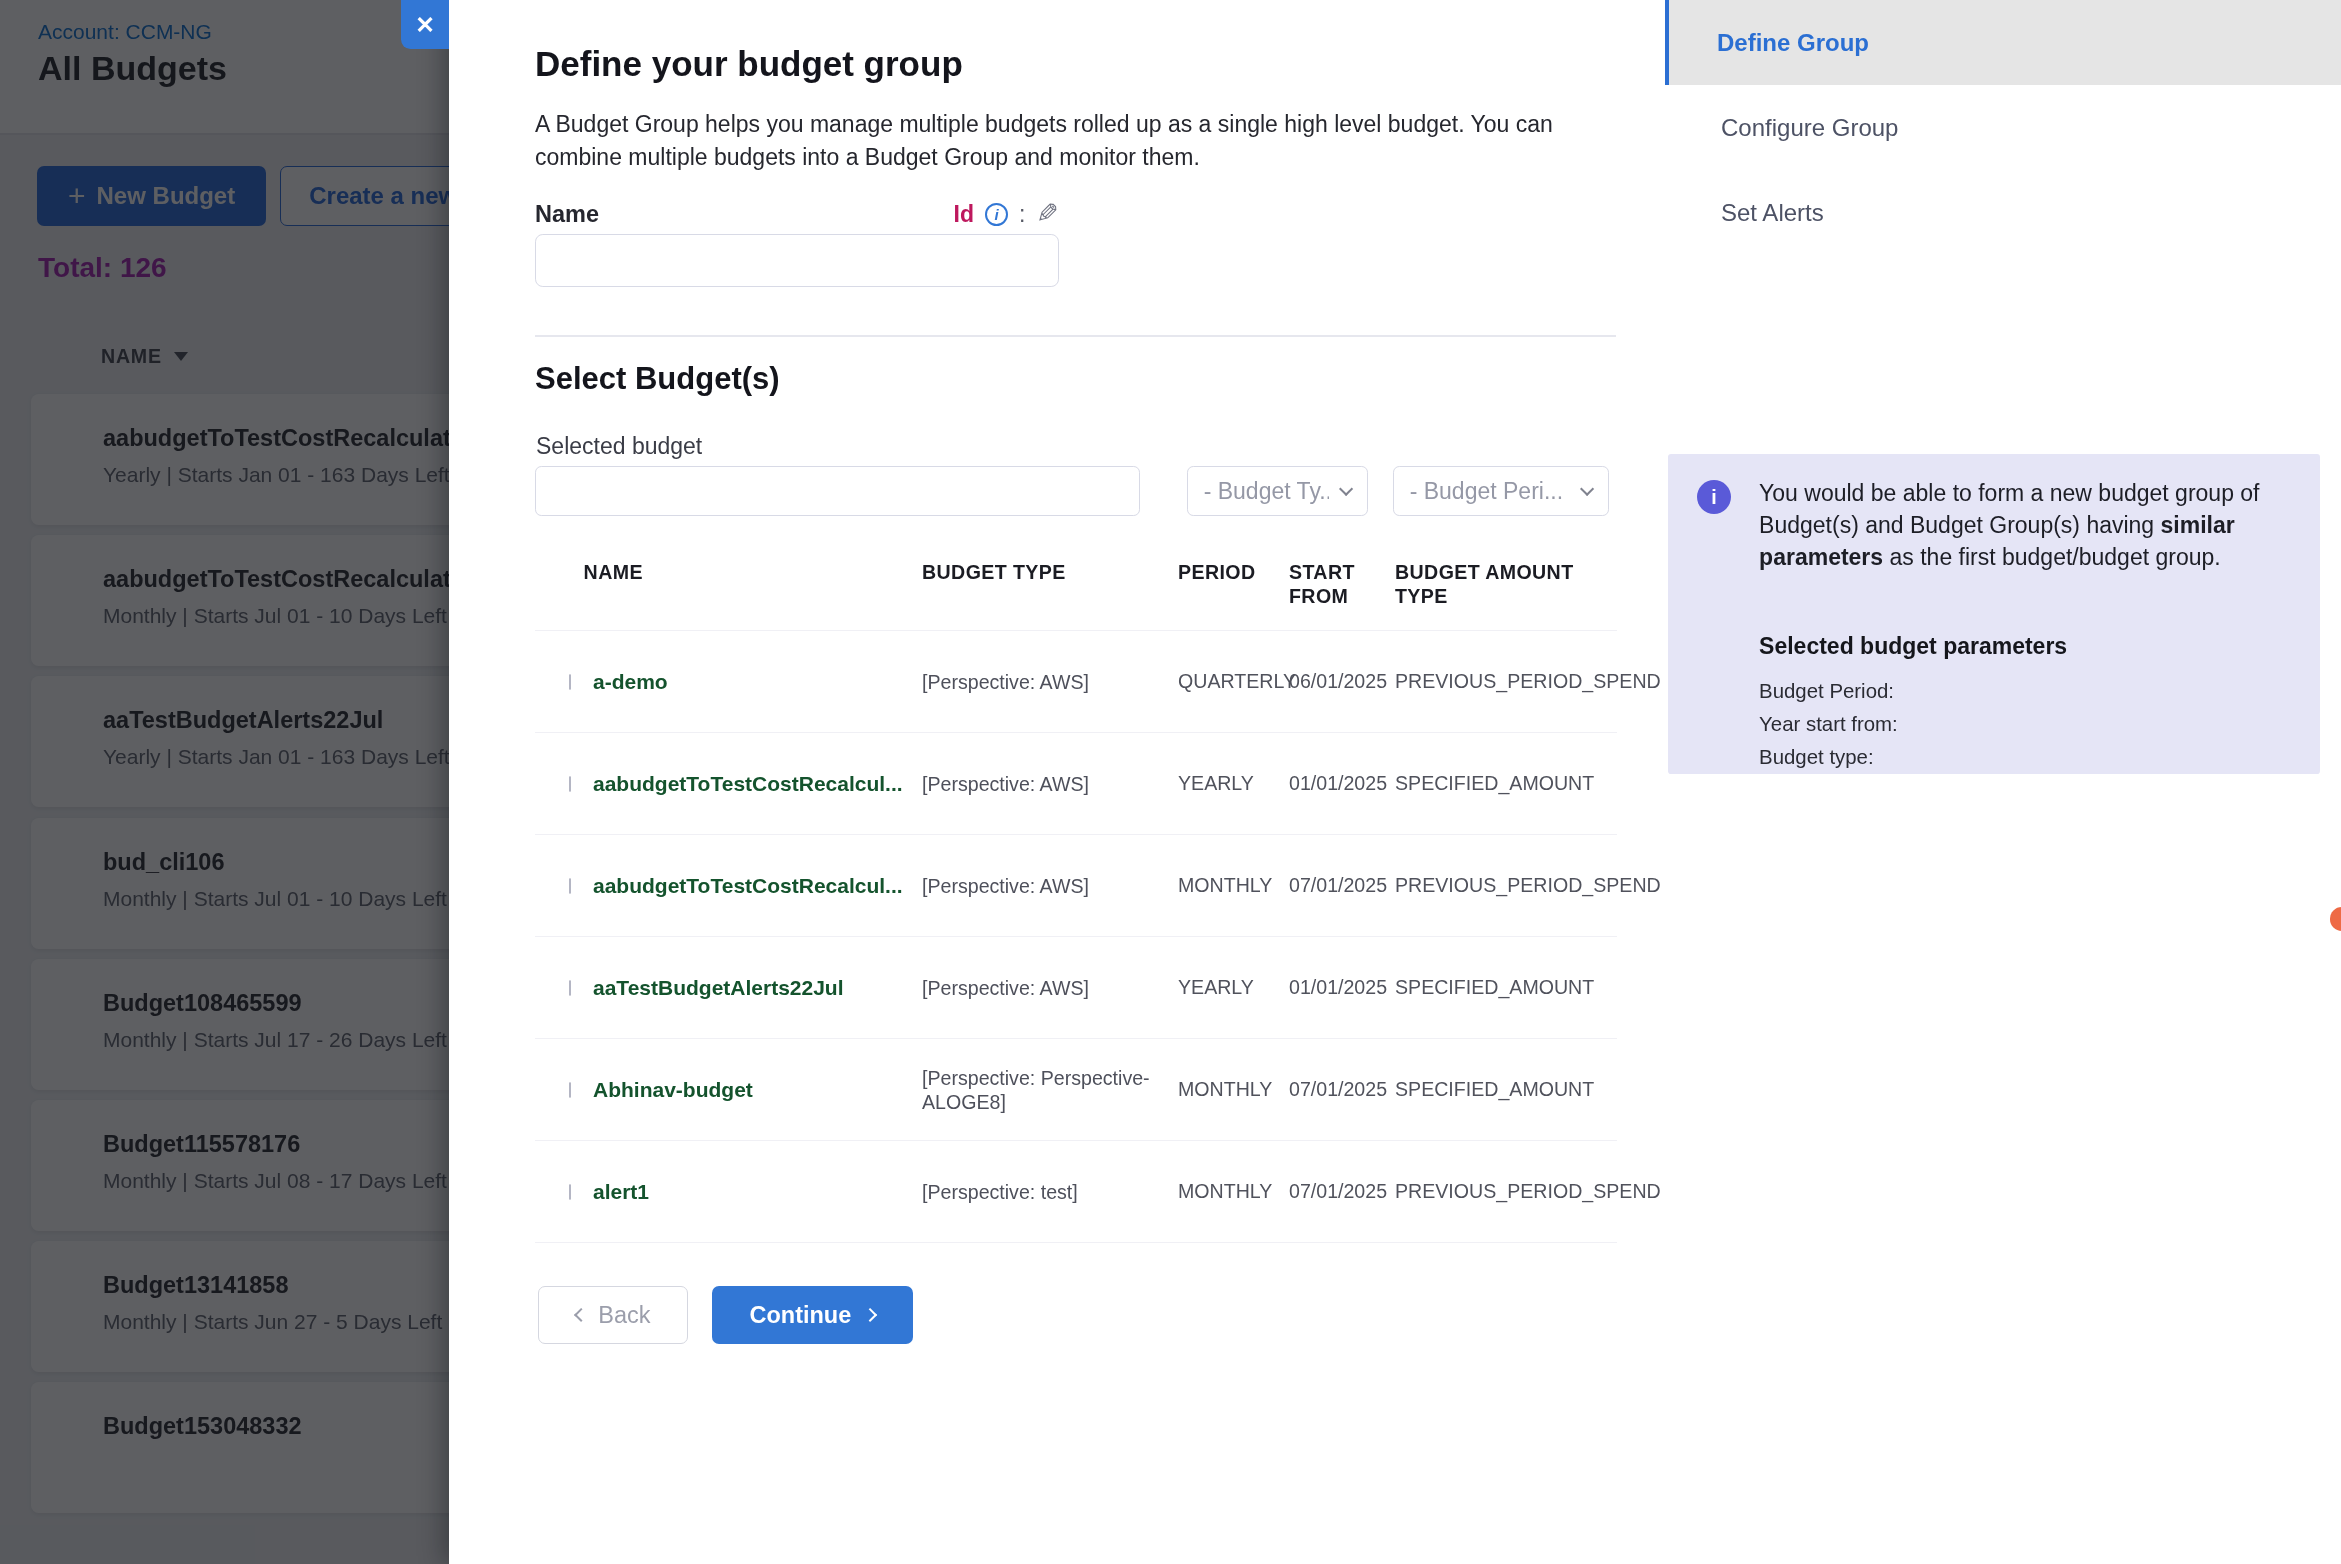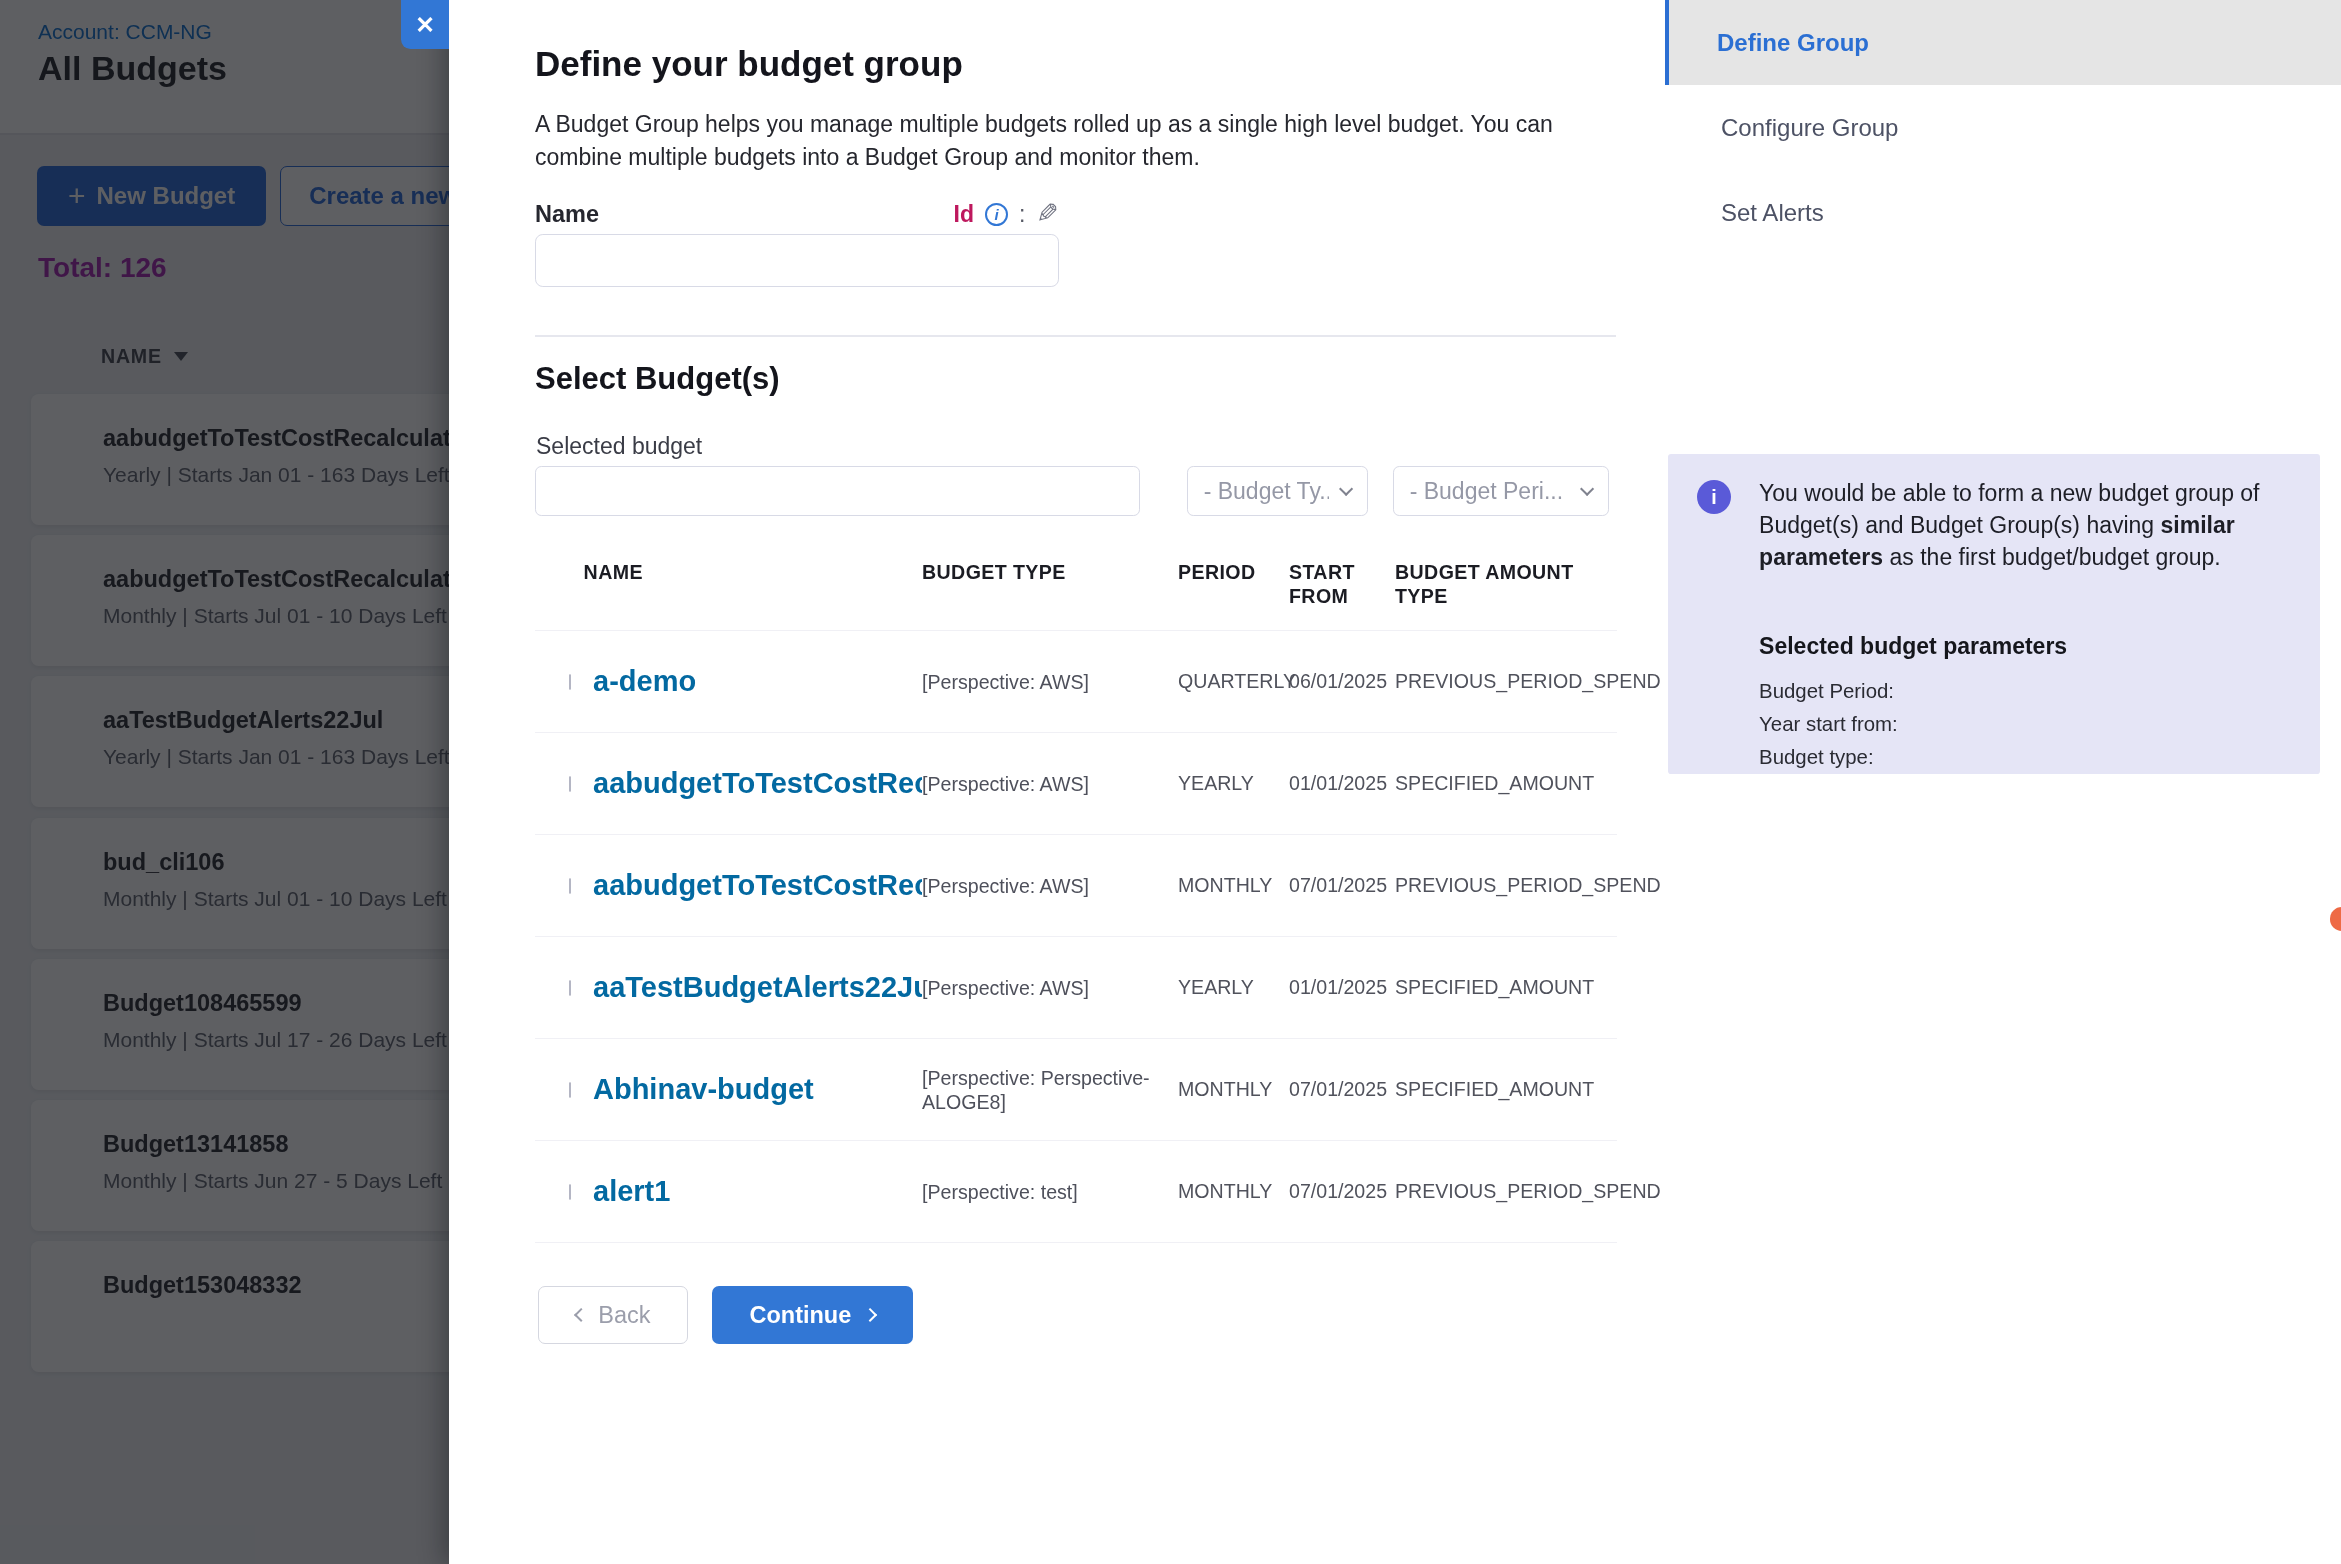--- a/index.html
+++ b/index.html
@@ -62,21 +62,21 @@
                transform:rotate(45deg); margin-left:12.5px; margin-top:-4.7px; flex:0 0 auto; }
 
   .btable { position:absolute; left:86px; top:549px; width:1082px; }
   .thead { display:grid; grid-template-columns:58px 329px 256px 111px 106px 222px; align-items:start;
            padding-top:11px; height:82px; border-bottom:1.6px solid #f0f0f5; }
   .th { font-size:19.6px; font-weight:700; color:#1b1c23; letter-spacing:.02em; line-height:24px; }
   .th-name { grid-column:2; margin-left:-9.4px; }
   .trow { display:grid; grid-template-columns:58px 329px 256px 111px 106px 222px; align-items:center;
           height:102px; border-bottom:1.6px solid #f0f0f5; }
   .cb { width:22px; height:22px; margin-left:34px; border:1.6px solid #b4b6c4; border-radius:4.7px; background:#fdfdfe; }
-  .td-name { font-size:29px; font-weight:600; color:#0369a1; white-space:nowrap; overflow:hidden; }
+  .td-name { font-size:21px; font-weight:600; color:#14532d; white-space:nowrap; overflow:hidden; }
   .td-type { font-size:19.6px; color:#4e505b; line-height:24px; padding-right:19px; }
   .td-dim { font-size:19.6px; color:#50525c; white-space:nowrap; }
 
   .btn-back { position:absolute; left:89px; top:1286px; width:150px; height:58px; background:#fff;
               border:1.6px solid #d5d7e0; border-radius:7px; color:#9b9eab; font-size:23.5px;
               display:flex; align-items:center; justify-content:center; gap:12.5px; }
   .chev-left { width:10.2px; height:10.2px; border-left:2.4px solid currentColor; border-bottom:2.4px solid currentColor; transform:rotate(45deg); }
   .btn-continue { position:absolute; left:263px; top:1286px; width:201px; height:58px; background:var(--primary);
                   border:none; border-radius:7px; color:#ffffff; font-size:23.5px; font-weight:600;
                   display:flex; align-items:center; justify-content:center; gap:14px; }
@@ -140,20 +140,24 @@
       </div>
       <div class="bd-card">
         <div class="cname">bud_cli106</div>
         <div class="cmeta">Monthly | Starts Jul 01 - 10 Days Left</div>
       </div>
       <div class="bd-card">
         <div class="cname">Budget108465599</div>
         <div class="cmeta">Monthly | Starts Jul 17 - 26 Days Left</div>
       </div>
       <div class="bd-card">
+        <div class="cname">Budget115578176</div>
+        <div class="cmeta">Monthly | Starts Jul 08 - 17 Days Left</div>
+      </div>
+      <div class="bd-card">
         <div class="cname">Budget13141858</div>
         <div class="cmeta">Monthly | Starts Jun 27 - 5 Days Left</div>
       </div>
       <div class="bd-card">
         <div class="cname">Budget153048332</div>
 
       </div>
     </div>
     <div class="bd-overlay"></div>
   </div>

